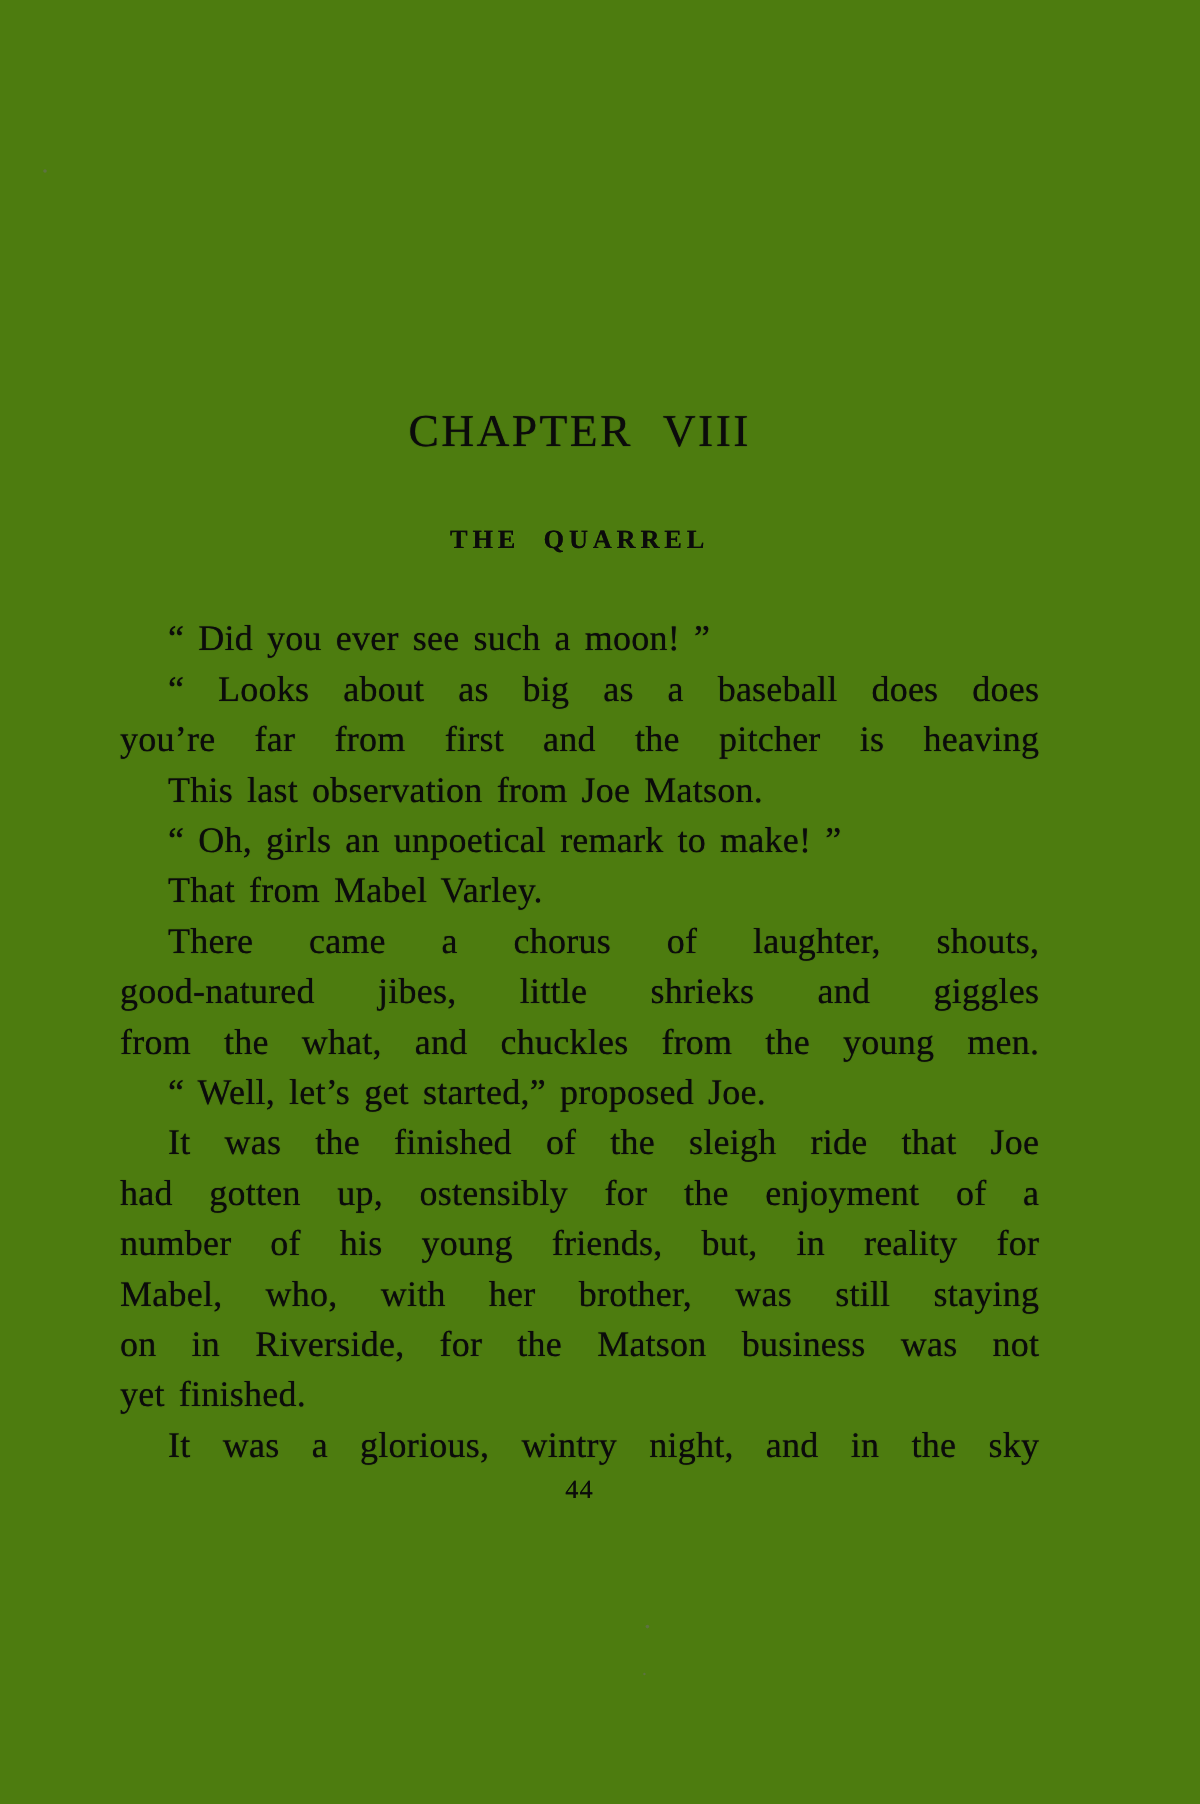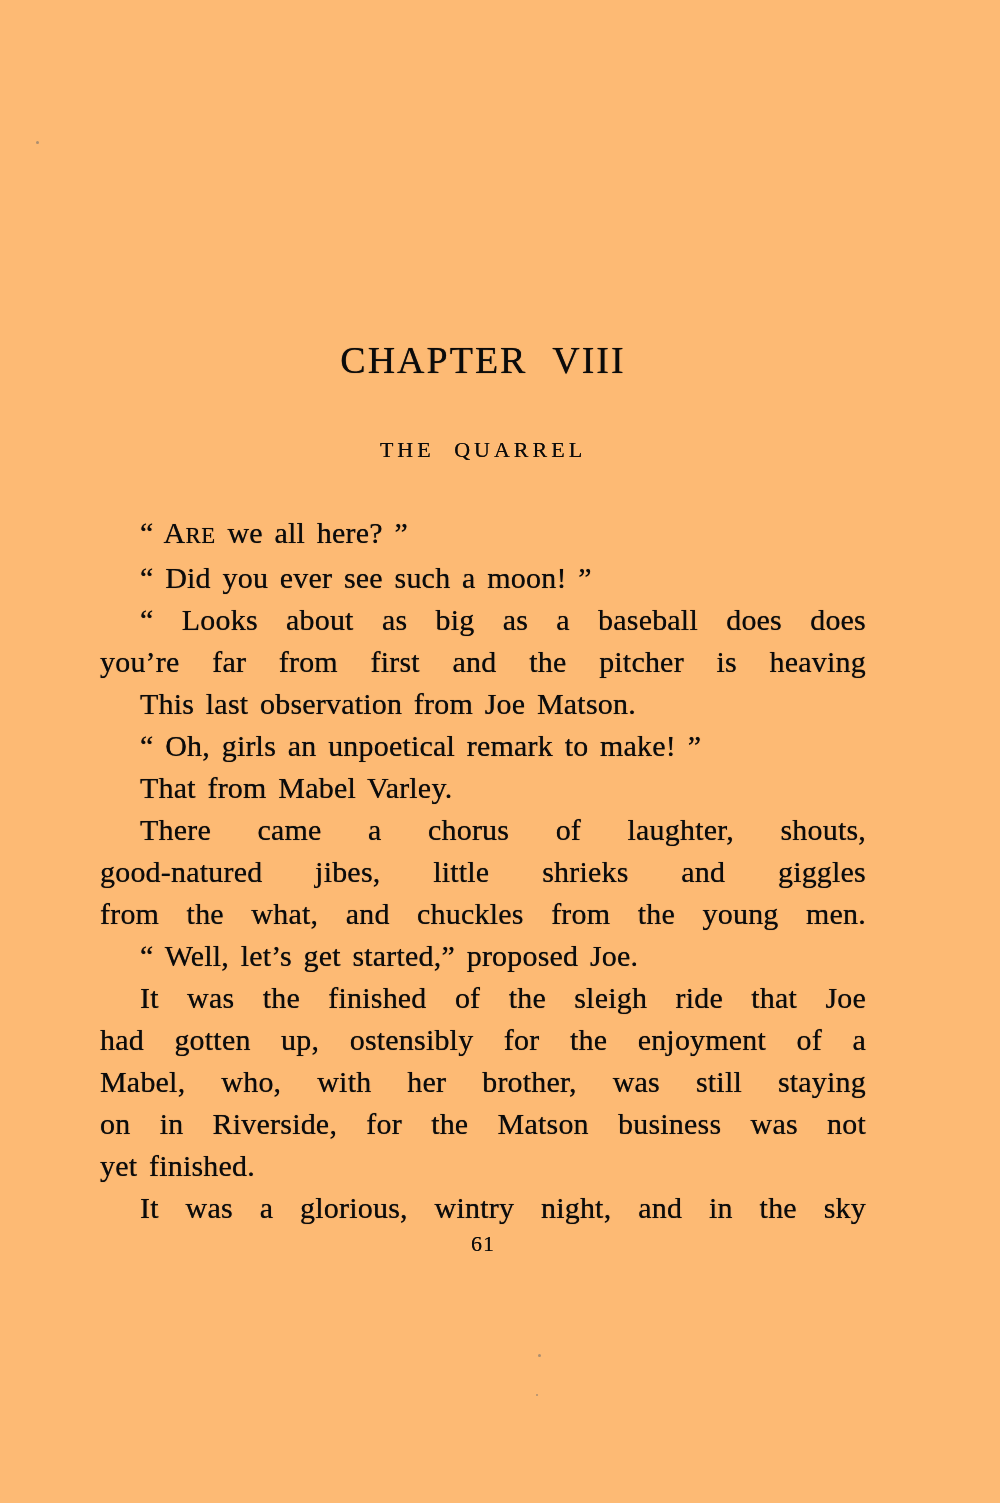--- a/index.html
+++ b/index.html
@@ -4,21 +4,21 @@
 <style>
   html, body {
     margin: 0;
     padding: 0;
     background: #ffffff;
   }
   .page {
     position: relative;
     width: 1000px;
     height: 1503px;
-    background: #fdba74;
+    background: #4d7c0f;
     overflow: hidden;
     font-family: "Liberation Serif", "DejaVu Serif", serif;
     color: #0b0b0b;
   }
   .text-col {
     position: absolute;
     left: 100px;
     top: 0;
     width: 766px;
   }
@@ -30,21 +30,21 @@
     letter-spacing: 2px;
     word-spacing: 14px;
     white-space: nowrap;
     text-shadow: 0 0 0.8px rgba(10,10,10,0.85);
   }
   .section-title {
     margin-top: 57px;
     text-align: center;
     font-size: 22px;
     line-height: 26px;
-    font-weight: normal;
+    font-weight: bold;
     letter-spacing: 4px;
     word-spacing: 10px;
     white-space: nowrap;
     text-shadow: 0 0 0.5px rgba(10,10,10,0.8);
   }
   .body {
     margin-top: 49px;
     font-size: 30px;
     line-height: 42px;
   }
@@ -88,34 +88,34 @@
   <div class="speck s1"></div>
   <div class="speck s2"></div>
   <div class="speck s3"></div>
 
   <div class="text-col">
     <div class="chapter-heading">CHAPTER VIII</div>
 
     <div class="section-title">THE QUARREL</div>
 
     <div class="body">
-        <div class="line indent"><span>“ A</span><span class="sc">RE</span><span> we all here? ”</span></div>
         <div class="line indent">“ Did you ever see such a moon! ”</div>
         <div class="line indent justify">“ Looks about as big as a baseball does does</div>
         <div class="line justify">you’re far from first and the pitcher is heaving</div>
         <div class="line indent">This last observation from Joe Matson.</div>
         <div class="line indent">“ Oh, girls an unpoetical remark to make! ”</div>
         <div class="line indent">That from Mabel Varley.</div>
         <div class="line indent justify">There came a chorus of laughter, shouts,</div>
         <div class="line justify">good-natured jibes, little shrieks and giggles</div>
         <div class="line justify">from the what, and chuckles from the young men.</div>
         <div class="line indent">“ Well, let’s get started,” proposed Joe.</div>
         <div class="line indent justify">It was the finished of the sleigh ride that Joe</div>
         <div class="line justify">had gotten up, ostensibly for the enjoyment of a</div>
+        <div class="line justify">number of his young friends, but, in reality for</div>
         <div class="line justify">Mabel, who, with her brother, was still staying</div>
         <div class="line justify">on in Riverside, for the Matson business was not</div>
         <div class="line">yet finished.</div>
         <div class="line indent justify">It was a glorious, wintry night, and in the sky</div>
       </div>
 
-    <div class="page-number">61</div>
+    <div class="page-number">44</div>
   </div>
 </div>
 
 </body></html>

